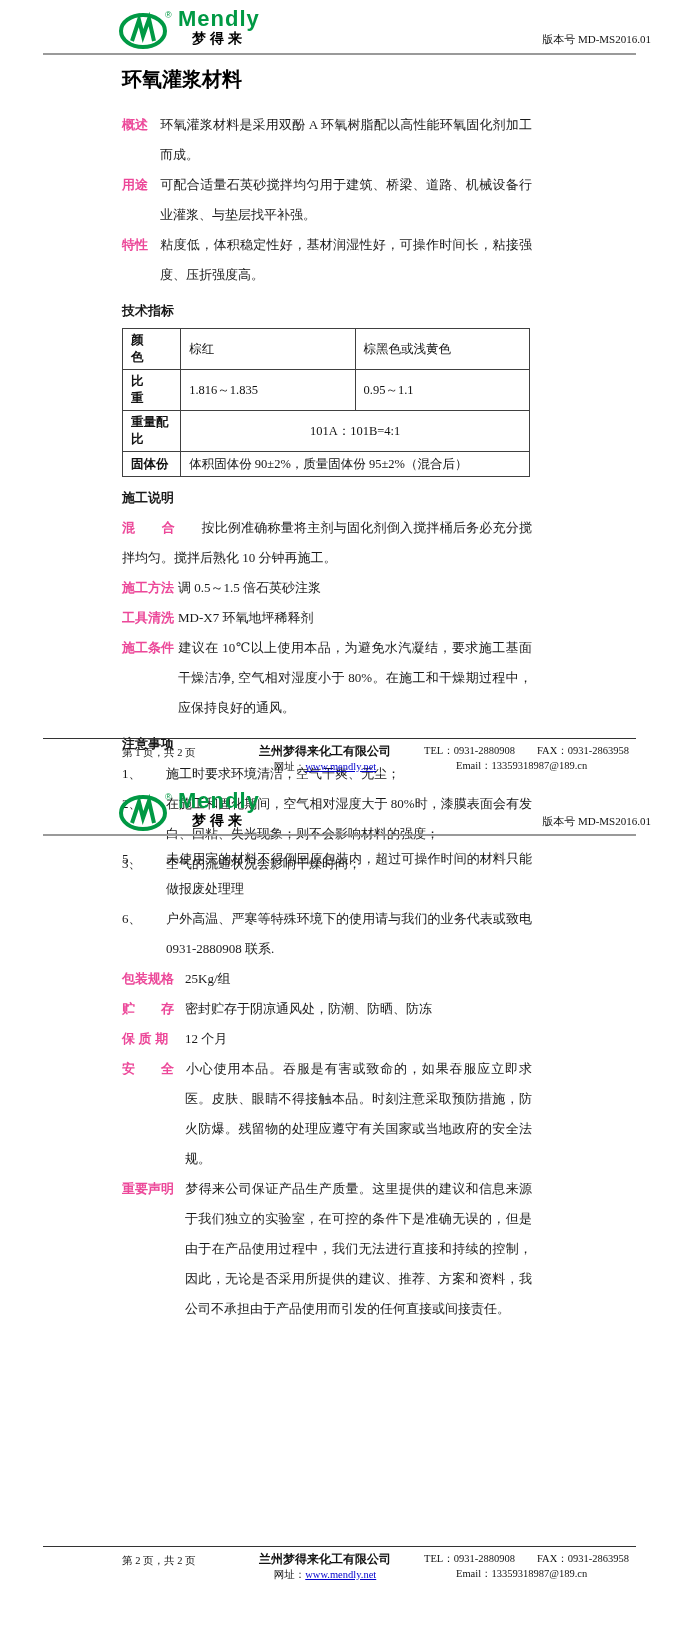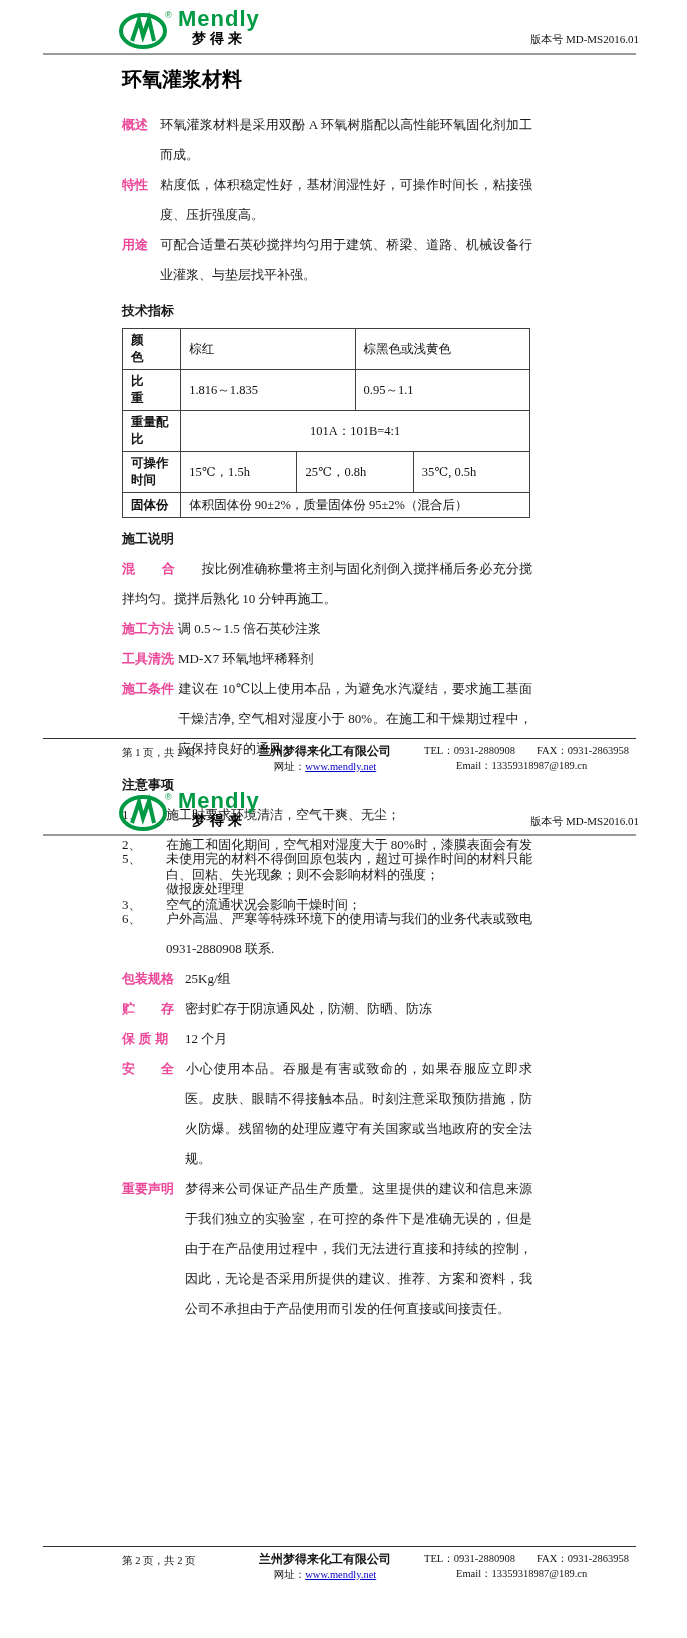--- a/index.html
+++ b/index.html
@@ -10,21 +10,21 @@
   .page1 { height:782px; }
   .page2 { height:856px; }
 
   
   .hdr { position:relative; height:54px; }
   .logo { position:absolute; left:118px; top:8px; display:flex; align-items:flex-start; }
   .logo svg { display:block; }
   .logo-txt { margin-left:4px; line-height:1; }
   .logo-en { font-family:"Liberation Sans","DejaVu Sans",sans-serif; font-weight:bold; font-size:22px; color:#009944; letter-spacing:1px; }
   .logo-cn { font-family:"Liberation Sans","DejaVu Sans",sans-serif; font-weight:bold; font-size:14px; color:#000000; letter-spacing:4px; margin-top:1px; text-align:center; }
-  .version { position:absolute; right:48px; top:32px; font-size:11px; color:#111; }
+  .version { position:absolute; right:36px; top:32px; font-size:11px; color:#111; }
   .hrule { position:absolute; left:43px; top:53px; width:593px; border-top:2px solid #9a9a9a; }
   .page2 .hrule { top:52px; }
 
   
   .content { margin-left:122px; width:410px; font-size:13px; line-height:30px; }
   .doc-title { font-family:"Liberation Sans","DejaVu Sans",sans-serif; font-weight:bold; font-size:20px; line-height:26px; margin:12px 0 18px 0; color:#000; }
 
   .lbl, .hlabel { font-family:"Liberation Sans","DejaVu Sans",sans-serif; font-weight:bold; color:#ec4899; }
   .sec { text-align:justify; }
   .hang38 { padding-left:38px; }
@@ -82,49 +82,43 @@
       <div class="hrule"></div>
     </div>
 
     <div class="content">
       <h1 class="doc-title">环氧灌浆材料</h1>
 
       <p class="sec hang38">
         <span class="lbl">概述</span><span>环氧灌浆材料是采用双酚 A 环氧树脂配以高性能环氧固化剂加工而成。</span>
       </p>
       <p class="sec hang38">
+        <span class="lbl">用途</span><span>可配合适量石英砂搅拌均匀用于建筑、桥梁、道路、机械设备行业灌浆、与垫层找平补强。</span>
+      </p>
+      <p class="sec hang38">
         <span class="lbl">特性</span><span>粘度低，体积稳定性好，基材润湿性好，可操作时间长，粘接强度、压折强度高。</span>
-      </p>
-      <p class="sec hang38">
-        <span class="lbl">用途</span><span>可配合适量石英砂搅拌均匀用于建筑、桥梁、道路、机械设备行业灌浆、与垫层找平补强。</span>
       </p>
 
       <div class="heading">技术指标</div>
 
       <table class="tech">
         <tbody>
         <tr>
           <td class="c1">颜　　色</td>
           <td colspan="3">棕红</td>
           <td colspan="3">棕黑色或浅黄色</td>
         </tr>
         <tr>
           <td class="c1">比　　重</td>
           <td colspan="3">1.816～1.835</td>
           <td colspan="3">0.95～1.1</td>
         </tr>
         <tr>
           <td class="c1">重量配比</td>
           <td colspan="6" class="ctr">101A：101B=4:1</td>
-        </tr>
-        <tr>
-          <td class="c1">可操作时间</td>
-          <td colspan="2">15℃，1.5h</td>
-          <td colspan="2">25℃，0.8h</td>
-          <td colspan="2">35℃, 0.5h</td>
         </tr>
         <tr>
           <td class="c1">固体份</td>
           <td colspan="6">体积固体份 90±2%，质量固体份 95±2%（混合后）</td>
         </tr>
       </tbody>
         </table>
 
       <div class="heading">施工说明</div>
 

